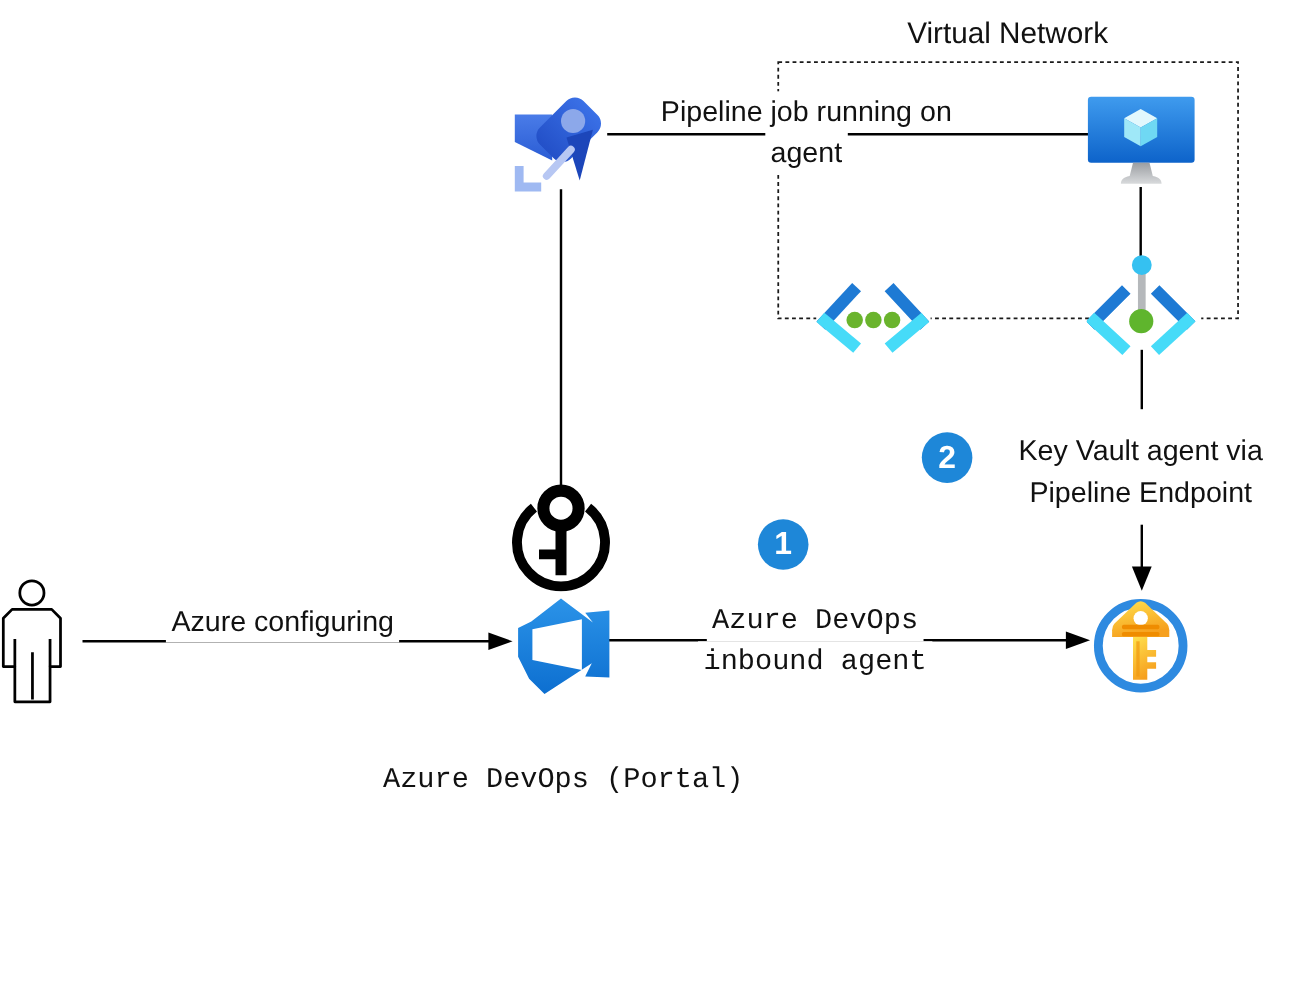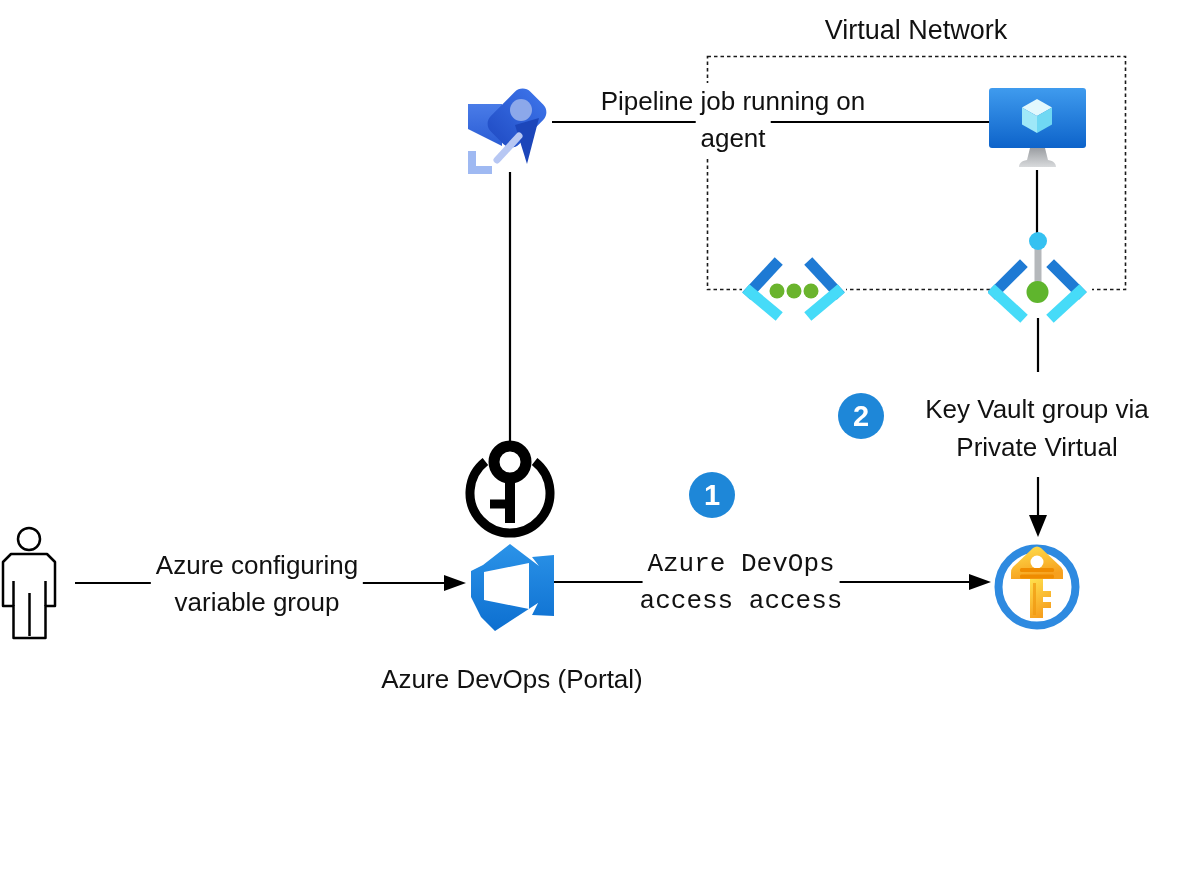--- a/index.html
+++ b/index.html
@@ -153,34 +153,33 @@
   <div class="label" style="left:733px;top:83px;">
     <span>Pipeline job running on</span><br>
     <span>agent</span>
   </div>
 
   <div class="label nobg" style="left:916px;top:12px;font-size:27px;">
     <span>Virtual Network</span>
   </div>
 
   <div class="label nobg" style="left:1037px;top:390px;line-height:38px;">
-    <span>Key Vault group via</span><br>
-    <span>Private Virtual</span>
+    <span>Key Vault agent via</span><br>
+    <span>Pipeline Endpoint</span>
   </div>
 
   <div class="label" style="left:741px;top:546px;font-family:Liberation Mono, monospace;">
     <span>Azure DevOps</span><br>
-    <span>access access</span>
+    <span>inbound agent</span>
   </div>
 
   <div class="label" style="left:257px;top:547px;">
     <span>Azure configuring</span><br>
-    <span>variable group</span>
   </div>
 
-  <div class="label nobg" style="left:512px;top:661px;">
+  <div class="label nobg" style="left:512px;top:690px;font-family:Liberation Mono, monospace;">
     <span>Azure DevOps (Portal)</span>
   </div>
 
   <div class="badge" style="left:689px;top:472px;">1</div>
   <div class="badge" style="left:838px;top:393px;">2</div>
 
 </div>
 
 </body></html>

